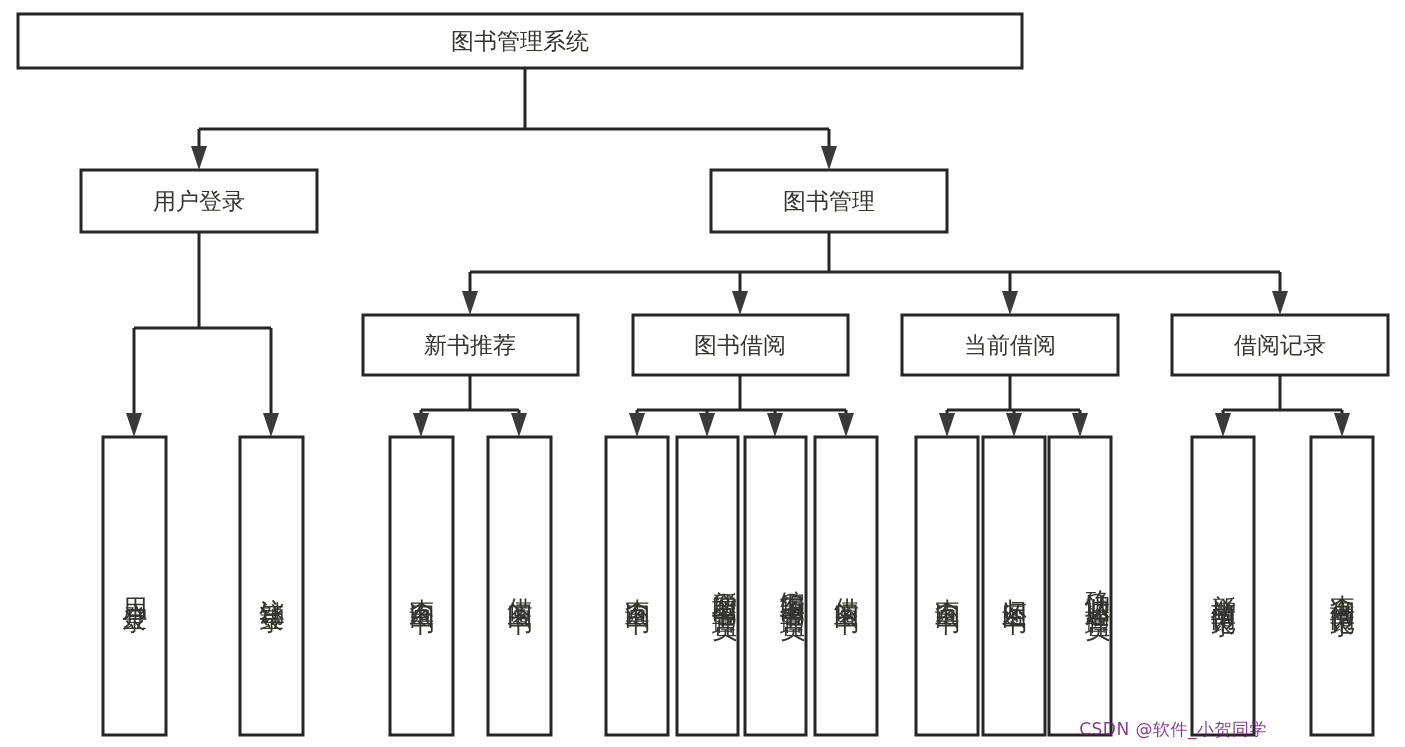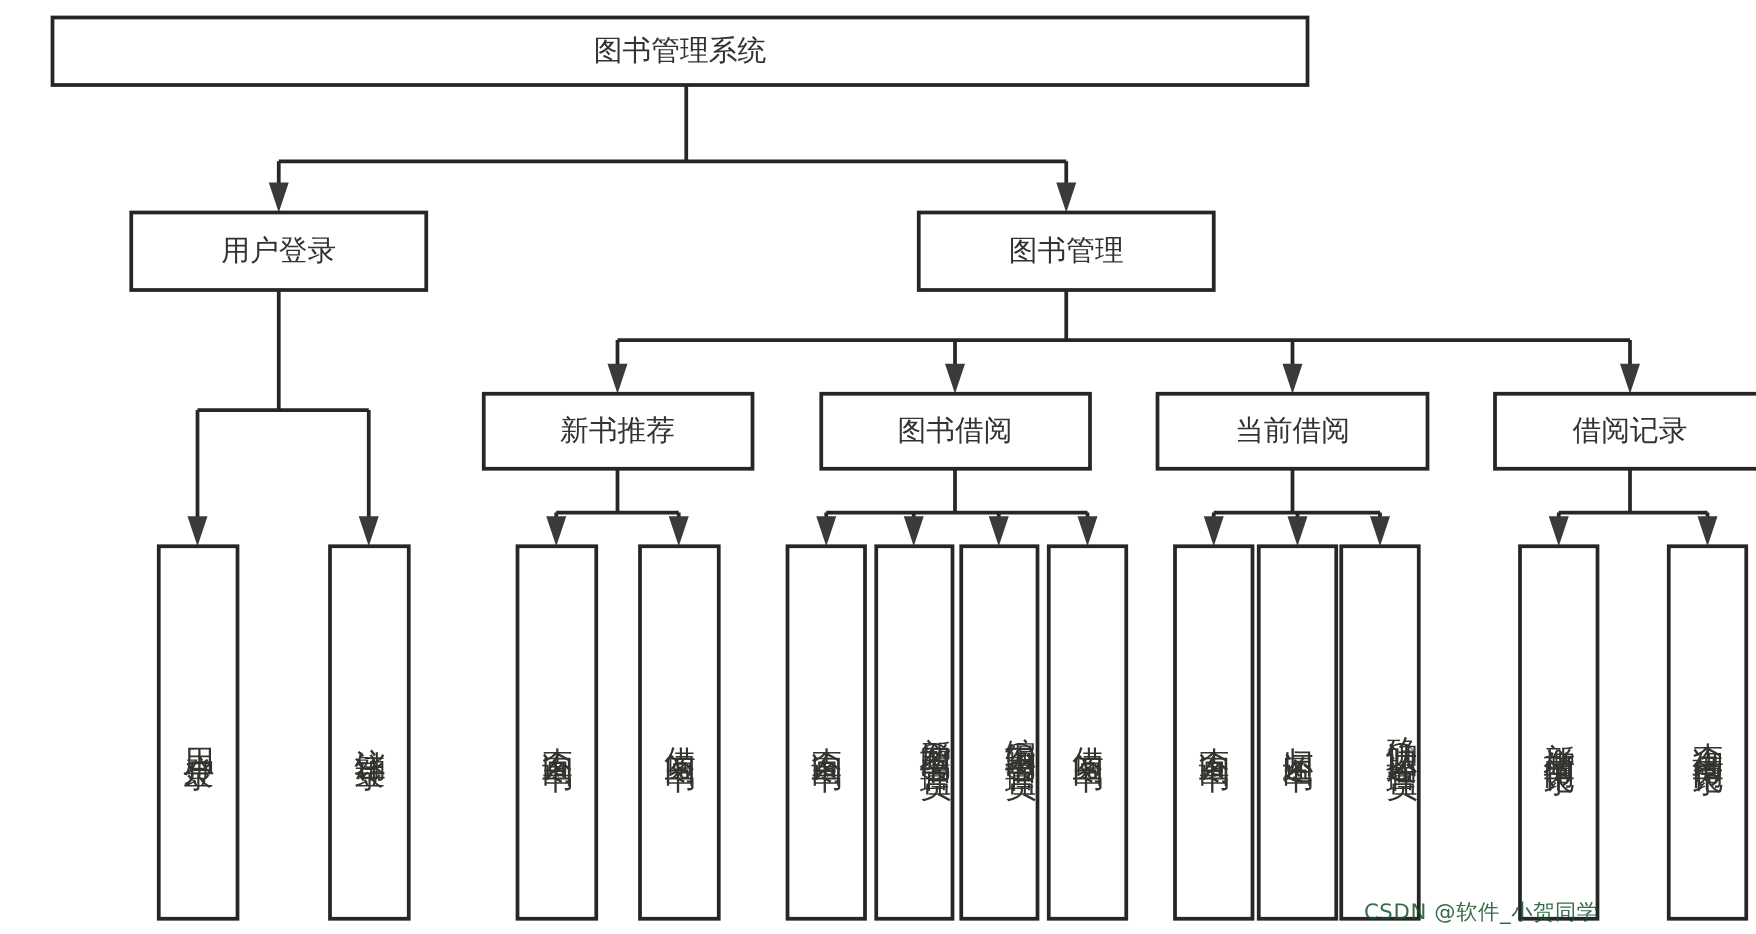--- a/index.html
+++ b/index.html
@@ -11,21 +11,20 @@
     width: 1405px;
     height: 747px;
     font-family: "DejaVu Sans", "Liberation Sans", sans-serif;
     overflow: hidden;
   }
   #diagram-root {
     position: relative;
     width: 1275px;
     height: 747px;
     background: #ffffff;
-    margin-left: 24px;
   }
   svg#flow {
     position: absolute;
     left: 0;
     top: 0;
     width: 1405px;
     height: 747px;
     display: block;
   }
   .node-rect {
@@ -68,25 +67,25 @@
     color: #33332f;
     display: flex;
     align-items: center;
     justify-content: center;
     text-align: center;
     white-space: nowrap;
     pointer-events: none;
   }
   #watermark {
     position: absolute;
-    right: 20px;
+    right: 8px;
     bottom: 6px;
     font-family: "DejaVu Sans", "Liberation Sans", sans-serif;
     font-size: 17px;
-    color: #14532d;
+    color: #701a75;
     opacity: 0.85;
     letter-spacing: 0.5px;
     white-space: nowrap;
   }
 </style>
 </head>
 <body>
 
 <div id="diagram-root">
 

